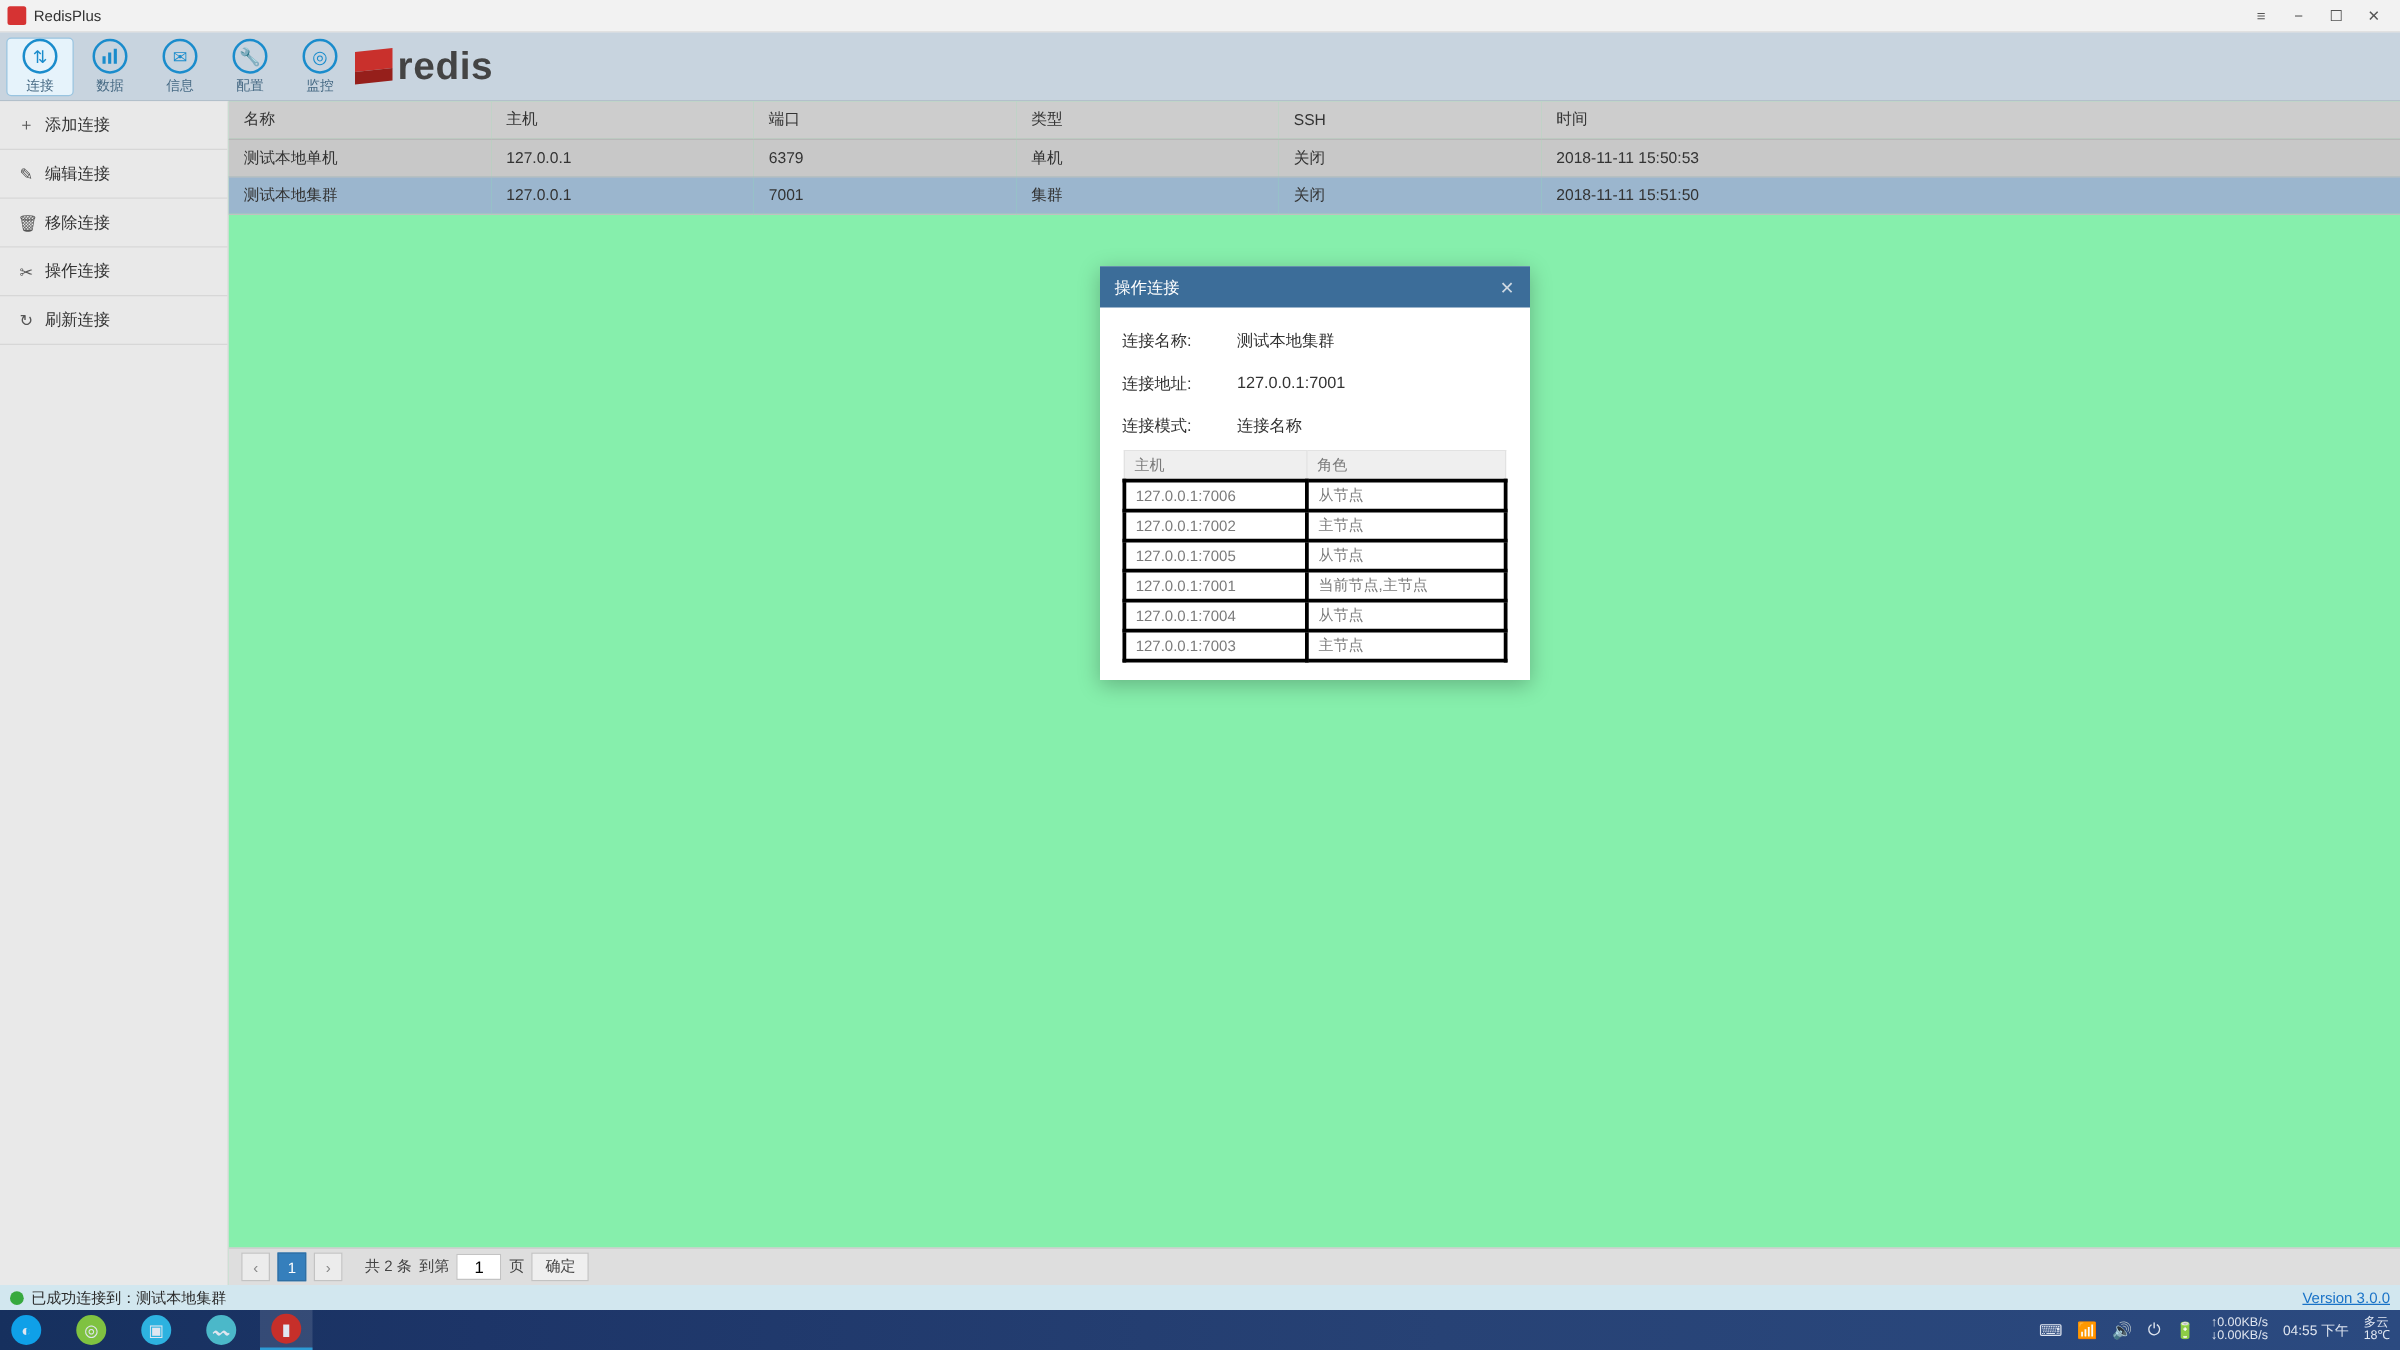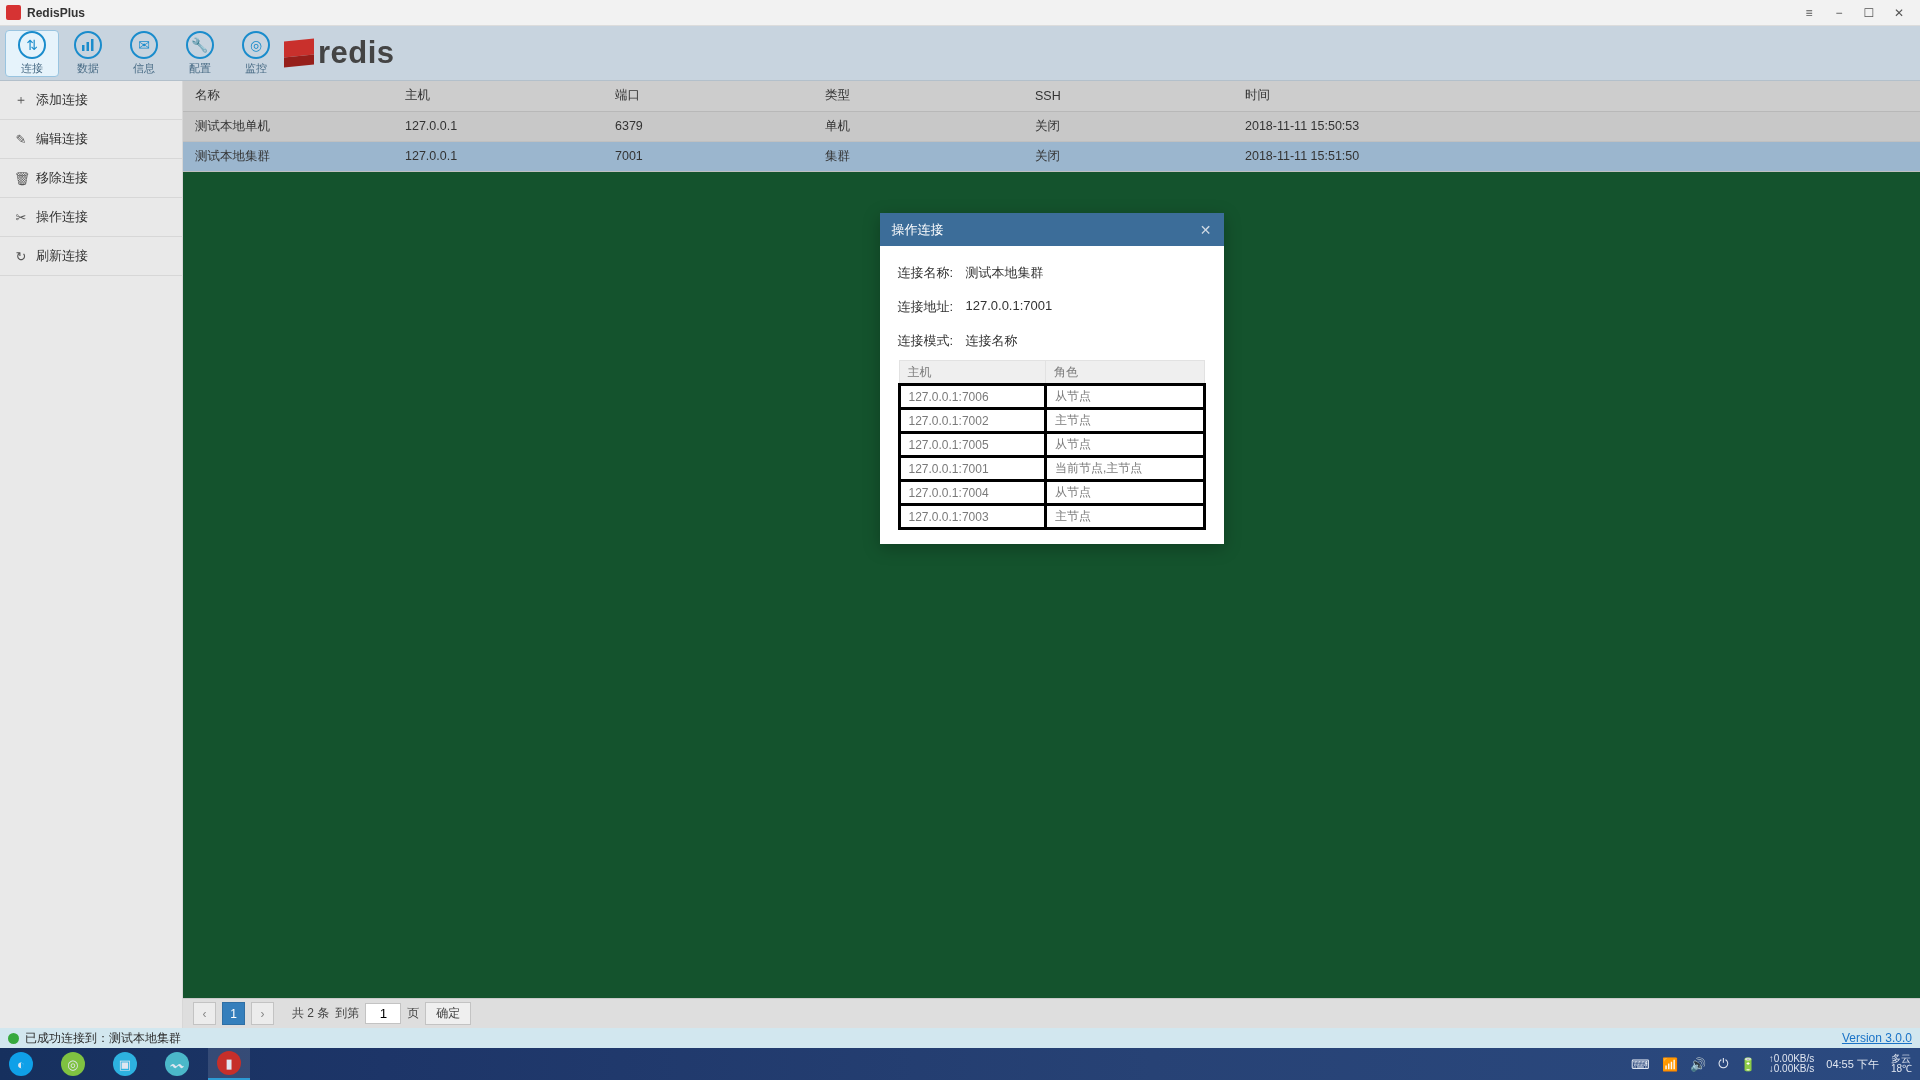--- a/index.html
+++ b/index.html
@@ -21,21 +21,21 @@
     align-items: center;
     padding: 0 6px;
   }
   .titlebar .app-icon {
     width: 15px; height: 15px;
     background: #d63333;
     border-radius: 2px;
     margin-right: 6px;
     position: relative;
   }
-  .titlebar .app-title { font-weight: 700; }
+  .titlebar .app-title { font-weight: 400; }
   .titlebar .spacer { flex: 1; }
   .titlebar .winbtn {
     width: 30px; height: 20px;
     display: inline-flex; align-items: center; justify-content: center;
     color: #555;
     cursor: pointer;
   }
   
   .toolbar {
     height: 55px;
@@ -118,21 +118,21 @@
     border-bottom: 1px solid #d7d7d7;
     cursor: pointer;
     color: #333;
     font-size: 13px;
     gap: 8px;
   }
   .sidebar .side-item .sico { width: 14px; text-align: center; color: #555; }
   .main {
     flex: 1;
     display: flex; flex-direction: column;
-    background: #14532d;
+    background: #86efac;
     position: relative;
   }
   
   .tbl { width: 100%; border-collapse: collapse; }
   .tbl th {
     background: #cdcdcd;
     height: 30px;
     text-align: left;
     padding-left: 12px;
     font-weight: 400;
@@ -243,21 +243,21 @@
   .modal .mtitle {
     height: 33px;
     background: #3c6d99;
     color: #fff;
     display: flex; align-items: center;
     padding: 0 12px;
     font-size: 13px;
   }
   .modal .mtitle .mx { margin-left: auto; cursor: pointer; color: #cfd9e3; font-size: 14px; }
   .modal .mbody { padding: 18px 18px 14px; }
-  .modal .frow { display: flex; margin-bottom: 16px; font-size: 13px; }
+  .modal .frow { display: flex; margin-bottom: 16px; font-size: 13px; gap: 24px; }
   .modal .frow .flabel { width: 64px; color: #333; }
   .modal .frow .fval { color: #333; margin-left: 4px; }
   .modal table.nodes {
     width: 100%;
     border-collapse: collapse;
     font-size: 12px;
   }
   .modal table.nodes th {
     background: #efefef;
     height: 24px;

